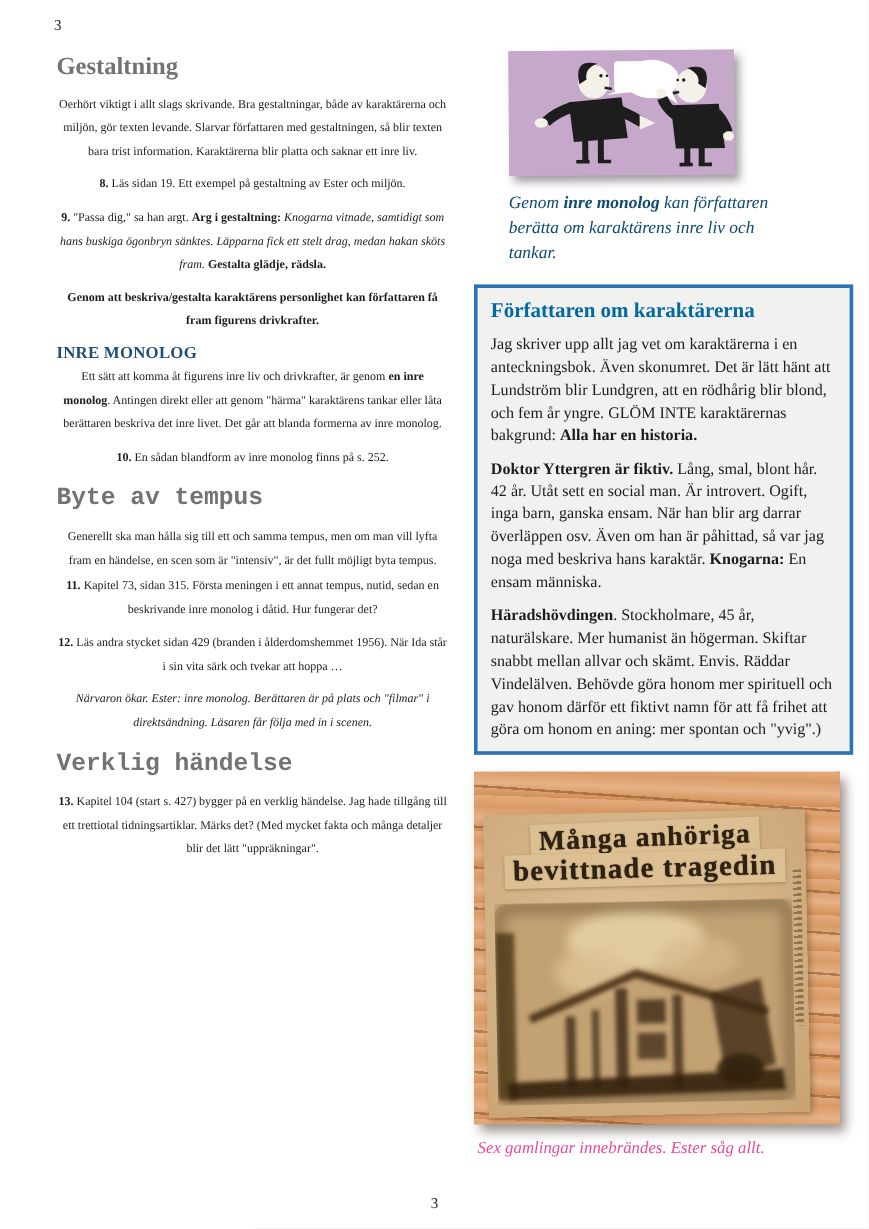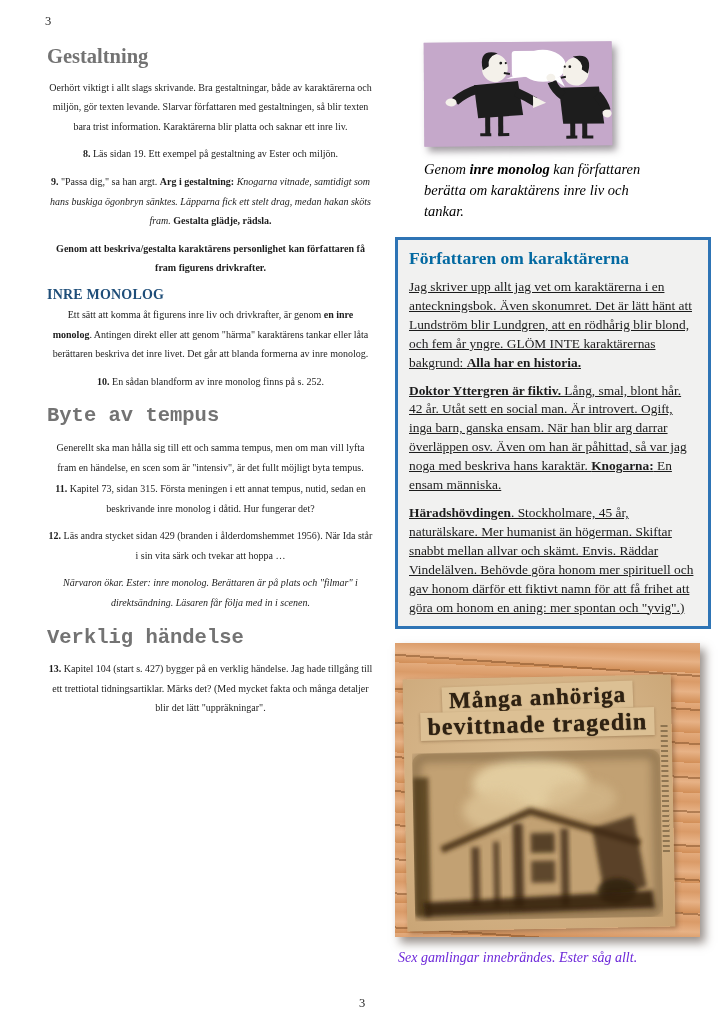--- a/index.html
+++ b/index.html
@@ -28,32 +28,32 @@
   .right-col{position:absolute;left:395px;top:42px;width:316px;}
 
   .illustration-wrap{
     width:188px;height:104px;margin-left:29px;
     box-shadow:4px 5px 7px rgba(70,60,70,.5);
     transform:rotate(-.4deg);background:#C5A8CA;
   }
   .illustration-wrap svg{display:block;width:100%;height:100%;}
 
   .caption1{
-    margin:13px 0 1px 29px;width:228px;font-size:14.5px;line-height:21px;font-style:italic;color:#000000;
+    margin:13px 0 1px 29px;width:228px;font-size:14.5px;line-height:21px;font-style:italic;color:#0c4a6e;
   }
   .caption1 span{font-style:italic;}
 
   .author-box{
     margin-top:15px;border:3px solid #2E74B5;background:#F1F1F0;
     padding:6px 11px 9px 11px;box-sizing:border-box;width:316px;
   }
   .author-box .box-title{
     font-size:17.5px;font-weight:700;color:#0369a1;margin:2px 0 9px 0;
   }
-  .author-box p{font-size:13.4px;line-height:18.9px;margin:0 0 9px 0;text-decoration:underline;}
+  .author-box p{font-size:13.4px;line-height:18.9px;margin:0 0 9px 0;}
   .author-box p:last-child{margin-bottom:0;}
 
   .newspaper{
     position:relative;margin-top:14px;width:305px;height:294px;
     box-shadow:5px 6px 9px rgba(70,55,45,.55);
     background:
       repeating-linear-gradient(184deg, rgba(125,75,35,.0) 0 32px, rgba(125,75,35,.5) 32px 34px),
       repeating-linear-gradient(182deg,#E3AB7D 0px,#DA9B68 9px,#E7B286 19px,#D28F58 30px);
     overflow:hidden;
   }
@@ -70,21 +70,21 @@
     text-shadow:0 0 1px #3a2a16;box-shadow:0 1px 3px rgba(80,50,20,.35);
   }
   .headline-line.l1{font-size:23px;transform:rotate(-1deg);}
   .headline-line.l2{font-size:24px;transform:rotate(-.4deg);margin-top:-1px;}
   .fire-photo{position:absolute;left:8px;top:74px;width:248px;height:168px;}
   .side-text{
     position:absolute;right:4px;top:50px;width:7px;height:130px;opacity:.65;
     background:repeating-linear-gradient(180deg,#6b5638 0 2px,transparent 2px 5px);
   }
   .caption2{
-    margin:11px 0 0 3px;font-size:14px;font-style:italic;line-height:19px;color:#6d28d9;
+    margin:11px 0 0 3px;font-size:14px;font-style:italic;line-height:19px;color:#ec4899;
   }
 </style>
 </head>
 <body>
 
 <div class="page">
 
   <div class="pageno pageno-top">3</div>
 
   <div class="left-col">

